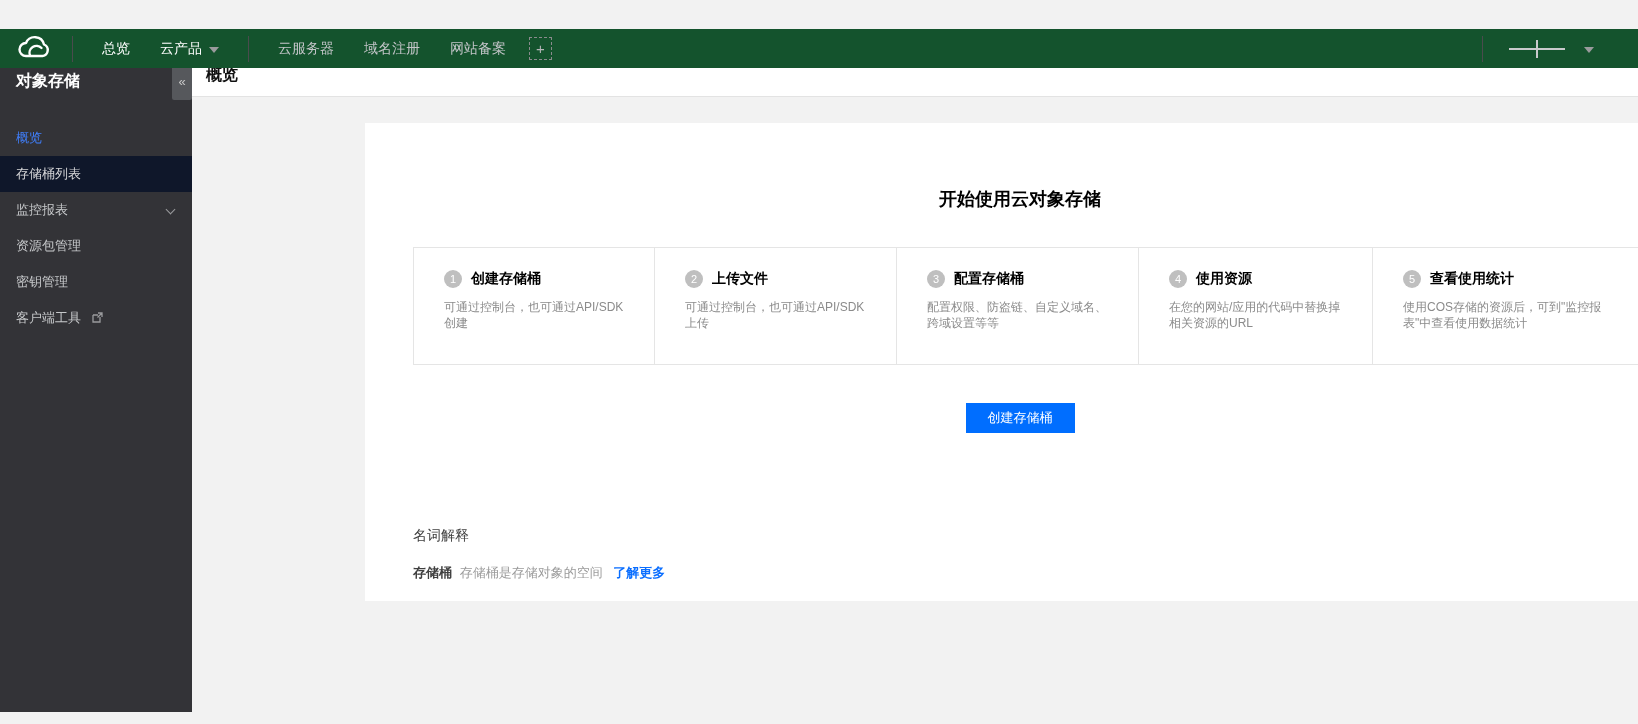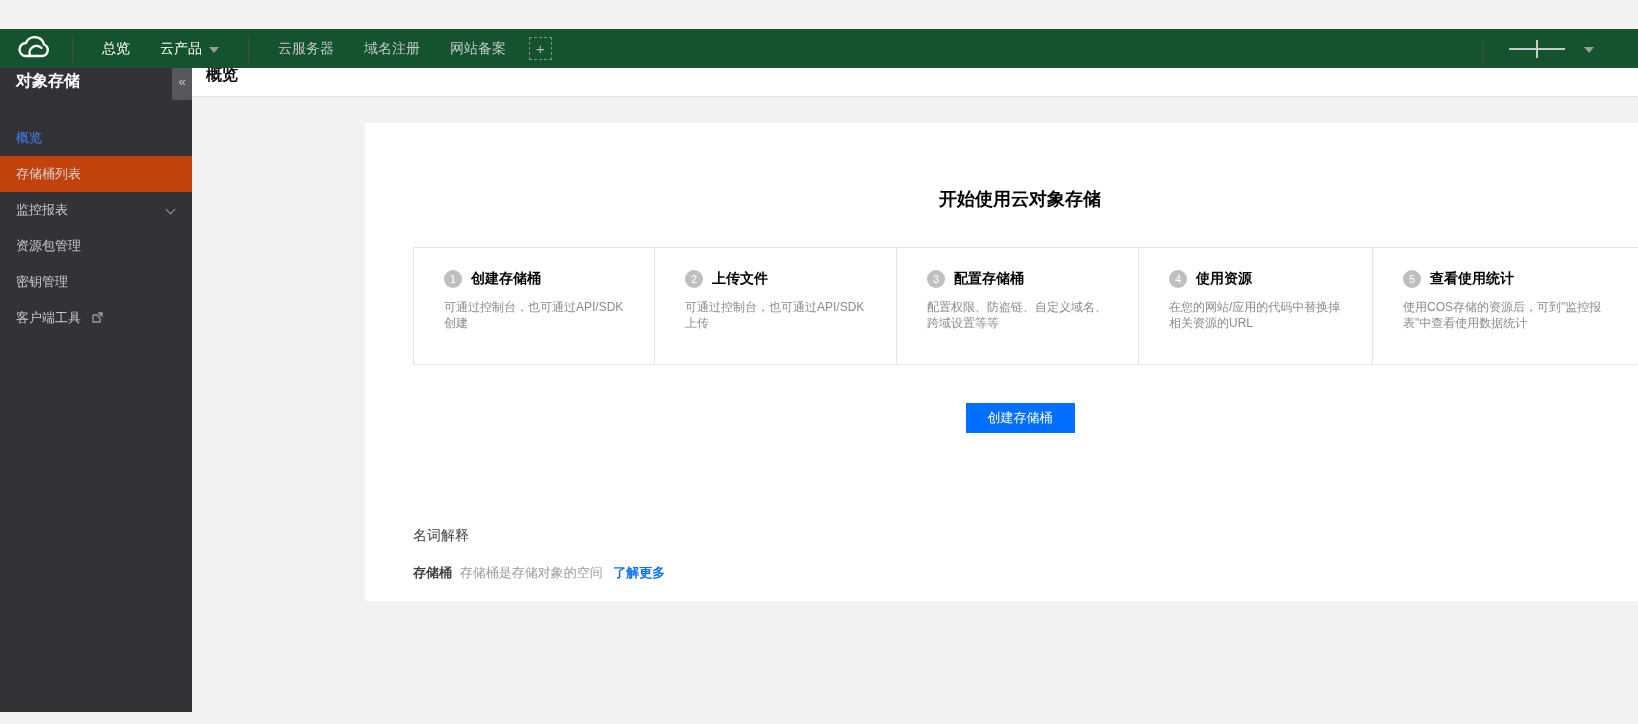--- a/index.html
+++ b/index.html
@@ -40,21 +40,21 @@
     position:absolute; right:0; top:7px; width:20px; height:38px;
     background:#56585c; color:#c9c9c9; border:none; border-radius:2px;
     font-size:13px; cursor:pointer;
   }
   .menu { margin-top:16px; }
   .menu-item {
     position:relative; height:36px; line-height:36px; padding-left:16px;
     font-size:13px; color:#c6c8ca; cursor:pointer; white-space:nowrap;
   }
   .menu-item.active { color:#4080ff; }
-  .menu-item.highlighted { background:#c2410c; color:#d6d6d8; }
+  .menu-item.highlighted { background:#0f172a; color:#d6d6d8; }
   .chev-down {
     position:absolute; right:18px; top:14px; width:7px; height:7px;
     border-right:1.5px solid #9a9b9d; border-bottom:1.5px solid #9a9b9d;
     transform:rotate(45deg);
   }
   .ext-icon { display:inline-block; margin-left:7px; vertical-align:-1px; }
 
   
   .main { position:absolute; left:192px; top:55px; right:0; bottom:0; }
   .main-header {

